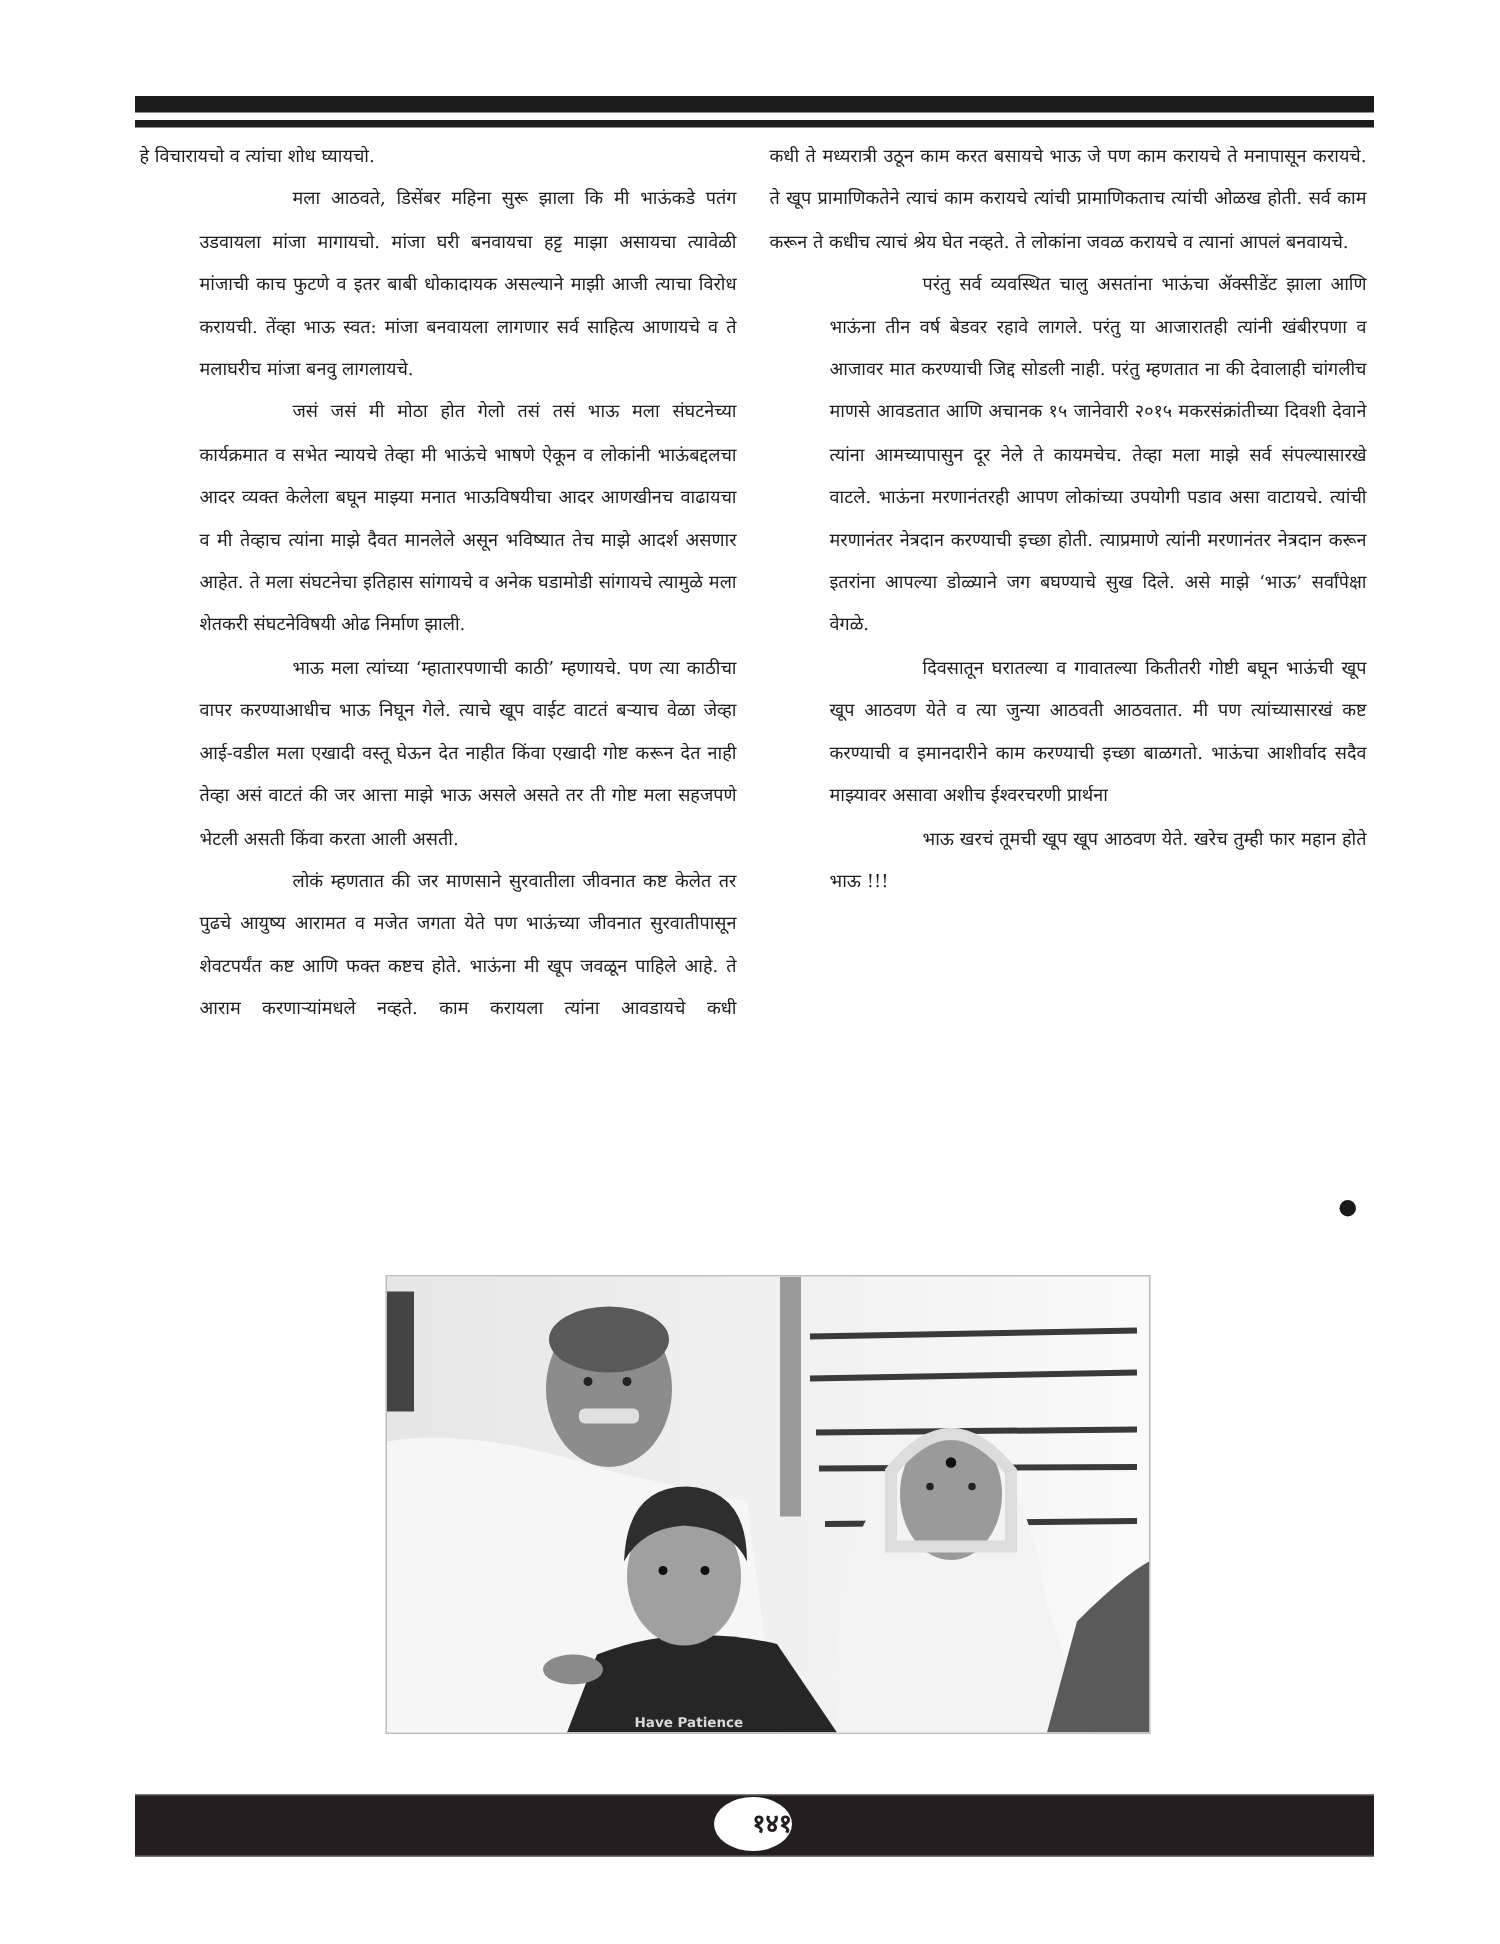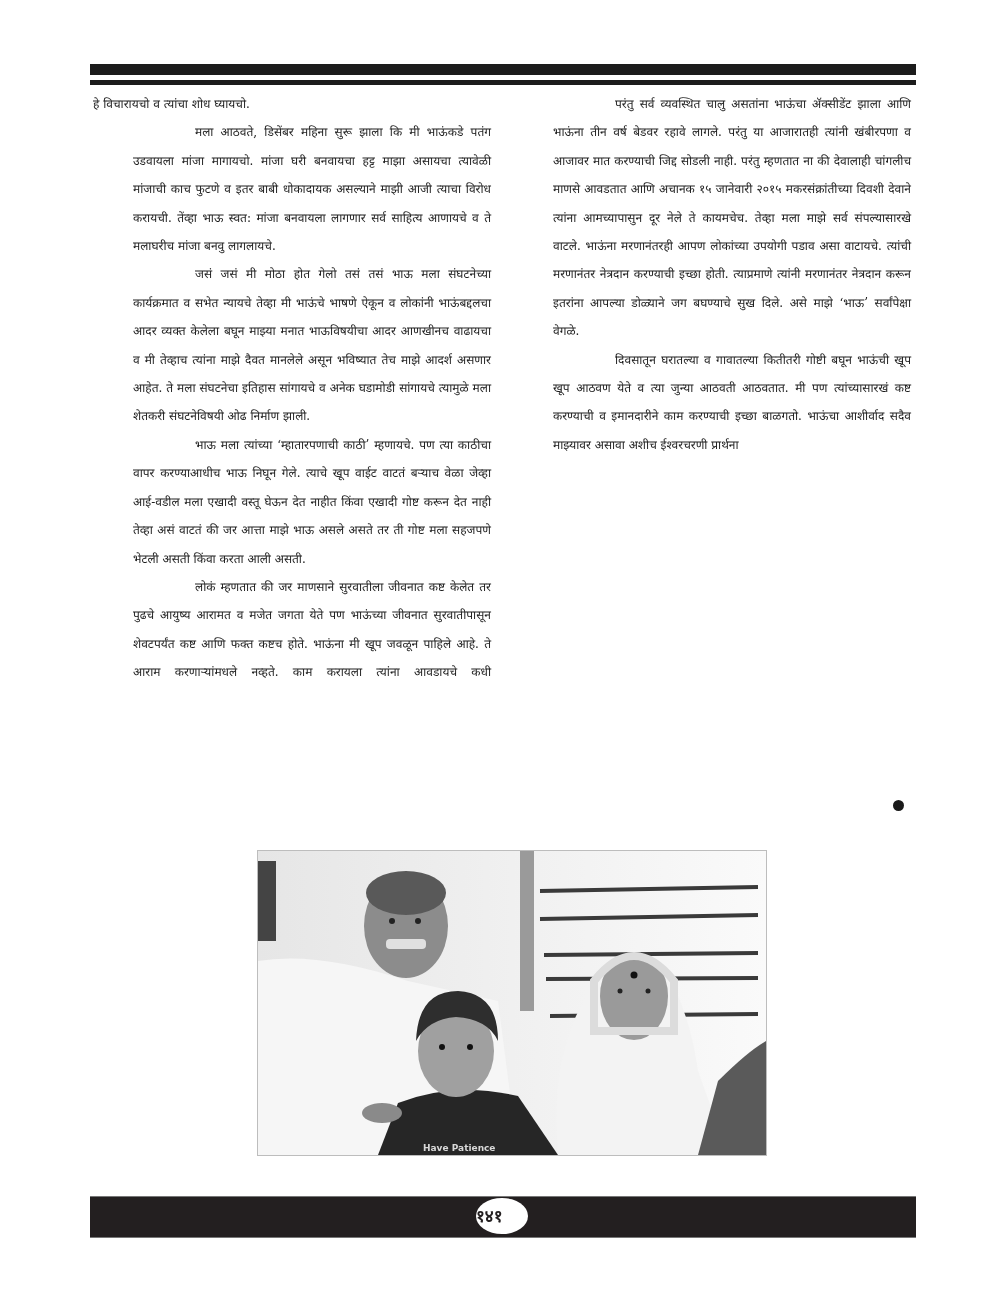--- a/index.html
+++ b/index.html
@@ -69,41 +69,43 @@
   .page-number {
     position: absolute;
     left: 476px; top: 1198px;
     width: 52px; height: 36px;
     border-radius: 50%;
     background: #ffffff;
     color: #231f20;
     font-family: "DejaVu Sans", sans-serif;
     font-size: 17px;
     line-height: 36px;
-    text-align: left;
+    text-align: right;
     font-weight: bold;
   }
 </style>
 </head>
 <body>
 
 <div class="top-bar-thick"></div>
 <div class="top-bar-thin"></div>
 
 <div class="column col-left">
   <p class="para">हे विचारायचो व त्यांचा शोध घ्यायचो.</p>
   <p class="para indent">मला आठवते, डिसेंबर महिना सुरू झाला कि मी भाऊंकडे पतंग उडवायला मांजा मागायचो. मांजा घरी बनवायचा हट्ट माझा असायचा त्यावेळी मांजाची काच फुटणे व इतर बाबी धोकादायक असल्याने माझी आजी त्याचा विरोध करायची. तेंव्हा भाऊ स्वत: मांजा बनवायला लागणार सर्व साहित्य आणायचे व ते मलाघरीच मांजा बनवु लागलायचे.</p>
   <p class="para indent">जसं जसं मी मोठा होत गेलो तसं तसं भाऊ मला संघटनेच्या कार्यक्रमात व सभेत न्यायचे तेव्हा मी भाऊंचे भाषणे ऐकून व लोकांनी भाऊंबद्दलचा आदर व्यक्त केलेला बघून माझ्या मनात भाऊविषयीचा आदर आणखीनच वाढायचा व मी तेव्हाच त्यांना माझे दैवत मानलेले असून भविष्यात तेच माझे आदर्श असणार आहेत. ते मला संघटनेचा इतिहास सांगायचे व अनेक घडामोडी सांगायचे त्यामुळे मला शेतकरी संघटनेविषयी ओढ निर्माण झाली.</p>
   <p class="para indent">भाऊ मला त्यांच्या ‘म्हातारपणाची काठी’ म्हणायचे. पण त्या काठीचा वापर करण्याआधीच भाऊ निघून गेले. त्याचे खूप वाईट वाटतं बऱ्याच वेळा जेव्हा आई-वडील मला एखादी वस्तू घेऊन देत नाहीत किंवा एखादी गोष्ट करून देत नाही तेव्हा असं वाटतं की जर आत्ता माझे भाऊ असले असते तर ती गोष्ट मला सहजपणे भेटली असती किंवा करता आली असती.</p>
   <p class="para indent last-justify">लोकं म्हणतात की जर माणसाने सुरवातीला जीवनात कष्ट केलेत तर पुढचे आयुष्य आरामत व मजेत जगता येते पण भाऊंच्या जीवनात सुरवातीपासून शेवटपर्यंत कष्ट आणि फक्त कष्टच होते. भाऊंना मी खूप जवळून पाहिले आहे. ते आराम करणाऱ्यांमधले नव्हते. काम करायला त्यांना आवडायचे कधी</p>
 </div>
 
 <div class="column col-right">
+  <p class="para">कधी ते मध्यरात्री उठून काम करत बसायचे भाऊ जे पण काम करायचे ते मनापासून करायचे. ते खूप प्रामाणिकतेने त्याचं काम करायचे त्यांची प्रामाणिकताच त्यांची ओळख होती. सर्व काम करून ते कधीच त्याचं श्रेय घेत नव्हते. ते लोकांना जवळ करायचे व त्यानां आपलं बनवायचे.</p>
   <p class="para indent">परंतु सर्व व्यवस्थित चालु असतांना भाऊंचा ॲक्सीडेंट झाला आणि भाऊंना तीन वर्ष बेडवर रहावे लागले. परंतु या आजारातही त्यांनी खंबीरपणा व आजावर मात करण्याची जिद्द सोडली नाही. परंतु म्हणतात ना की देवालाही चांगलीच माणसे आवडतात आणि अचानक १५ जानेवारी २०१५ मकरसंक्रांतीच्या दिवशी देवाने त्यांना आमच्यापासुन दूर नेले ते कायमचेच. तेव्हा मला माझे सर्व संपल्यासारखे वाटले. भाऊंना मरणानंतरही आपण लोकांच्या उपयोगी पडाव असा वाटायचे. त्यांची मरणानंतर नेत्रदान करण्याची इच्छा होती. त्याप्रमाणे त्यांनी मरणानंतर नेत्रदान करून इतरांना आपल्या डोळ्याने जग बघण्याचे सुख दिले. असे माझे ‘भाऊ’ सर्वांपेक्षा वेगळे.</p>
   <p class="para indent">दिवसातून घरातल्या व गावातल्या कितीतरी गोष्टी बघून भाऊंची खूप खूप आठवण येते व त्या जुन्या आठवती आठवतात. मी पण त्यांच्यासारखं कष्ट करण्याची व इमानदारीने काम करण्याची इच्छा बाळगतो. भाऊंचा आशीर्वाद सदैव माझ्यावर असावा अशीच ईश्वरचरणी प्रार्थना</p>
+  <p class="para indent">भाऊ खरचं तूमची खूप खूप आठवण येते. खरेच तुम्ही फार महान होते भाऊ !!!</p>
 </div>
 
 <div class="end-bullet"></div>
 
 <div class="photo">
   <svg viewBox="0 0 508 304" preserveAspectRatio="none">
     <defs>
       <linearGradient id="bgL" x1="0" y1="0" x2="1" y2="0">
         <stop offset="0" stop-color="#e6e6e6"></stop>
         <stop offset="1" stop-color="#fafafa"></stop>

